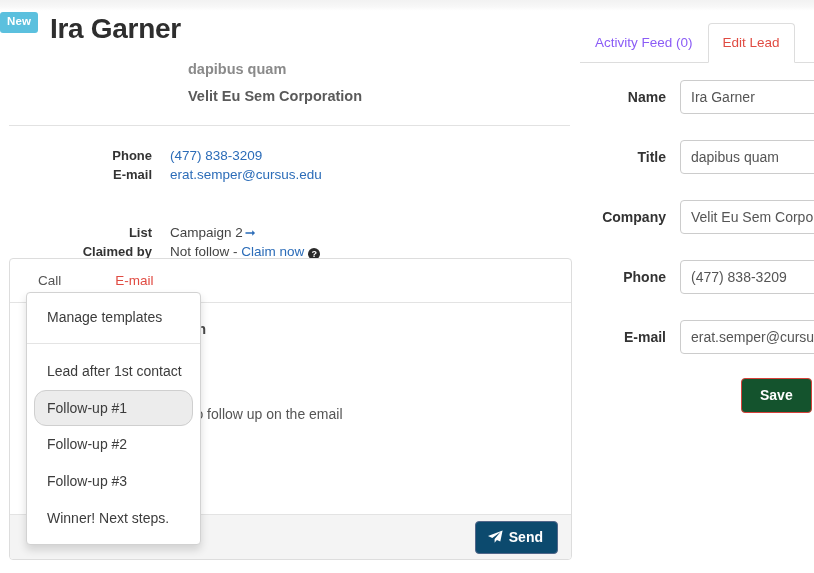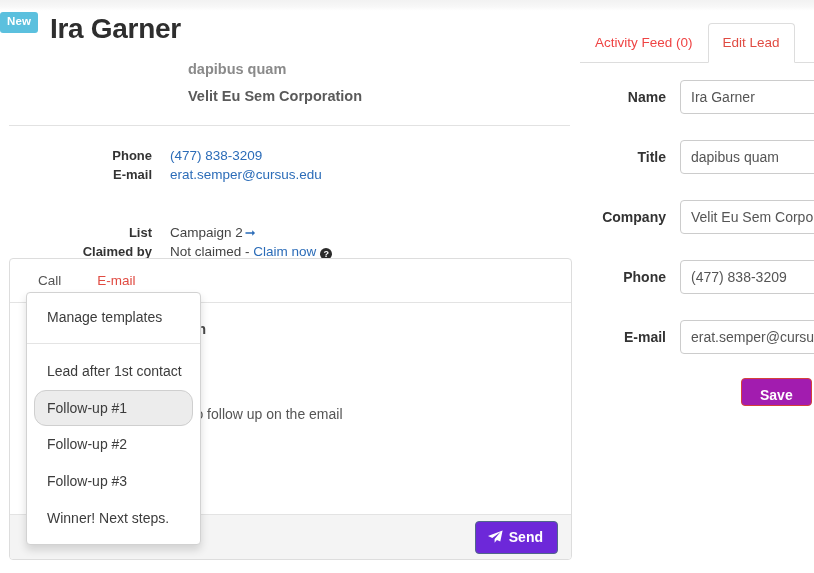--- a/index.html
+++ b/index.html
@@ -149,21 +149,21 @@
     height: 44px;
     border-bottom: 1px solid #e3e3e3;
     display: flex;
     align-items: center;
     padding-left: 28px;
     box-sizing: border-box;
   }
   .panel-tab {
     font-size: 13.5px;
     color: #555555;
-    margin-right: 36px;
+    margin-right: 54px;
     cursor: pointer;
   }
   .panel-tab.active {
     color: #e04b42;
   }
 
   .email-body {
     position: relative;
     height: 212px;
     padding: 18px 22px 0 22px;
@@ -194,21 +194,21 @@
     border-top: 1px solid #e3e3e3;
     border-radius: 0 0 3px 3px;
     display: flex;
     align-items: center;
     justify-content: space-between;
     padding: 0 13px 0 20px;
     box-sizing: border-box;
   }
   .inbox-icon svg { display: block; }
   .btn-send {
-    background: #6d28d9;
+    background: #0c4a6e;
     border: 1px solid #51678a;
     color: #ffffff;
     font-size: 14px;
     font-weight: bold;
     border-radius: 4px;
     padding: 7px 14px 8px 12px;
     display: flex;
     align-items: center;
     gap: 6px;
     cursor: pointer;
@@ -261,21 +261,21 @@
     width: 234px;
     height: 44px;
     border-bottom: 1px solid #dddddd;
     display: flex;
     align-items: flex-end;
   }
   .rtab {
     font-size: 13.5px;
     line-height: 1;
     padding: 12px 14px 13px 14px;
-    color: #ef4444;
+    color: #8b5cf6;
     cursor: pointer;
     border: 1px solid transparent;
     border-radius: 4px 4px 0 0;
     position: relative;
     bottom: -1px;
     white-space: nowrap;
   }
   .rtab.active {
     color: #e04b42;
     background: #ffffff;
@@ -308,26 +308,26 @@
     padding: 6px 10px;
     font-size: 14px;
     color: #555555;
     font-family: "Liberation Sans", sans-serif;
     background: #ffffff;
     outline: none;
   }
   .btn-save {
     position: absolute;
     left: 741px; top: 378px;
-    background: #a21caf;
+    background: #14532d;
     border: 1px solid #d6413a;
     color: #ffffff;
     font-size: 14px;
     font-weight: bold;
-    padding: 8px 18px 2px 18px;
+    padding: 8px 18px 9px 18px;
     border-radius: 4px;
     cursor: pointer;
     font-family: "Liberation Sans", sans-serif;
   }
 </style>
 </head>
 <body>
 
 <div id="page">
 
@@ -360,21 +360,21 @@
     <div class="detail-block" style="top:204px;margin-top:20px;">
       <div class="detail-row">
         <div class="detail-label">List</div>
         <div class="detail-value">
           <span>Campaign 2</span><span class="arrow-ico">➞</span>
         </div>
       </div>
       <div class="detail-row">
         <div class="detail-label">Claimed by</div>
         <div class="detail-value">
-          <span>Not claimed - </span><a class="link" href="#">Claim now</a><span class="help-ico">?</span>
+          <span>Not follow - </span><a class="link" href="#">Claim now</a><span class="help-ico">?</span>
         </div>
       </div>
     </div>
 
     <div class="email-panel">
       <div class="panel-tabs">
         <div class="panel-tab">Call</div>
         <div class="panel-tab active">E-mail</div>
       </div>
 

